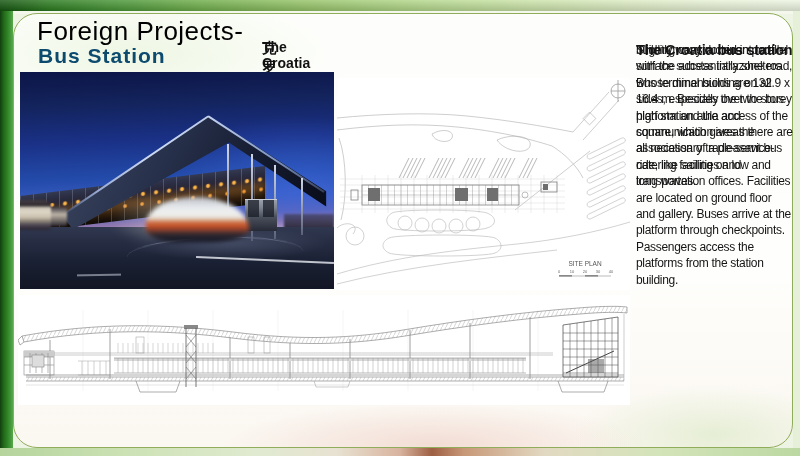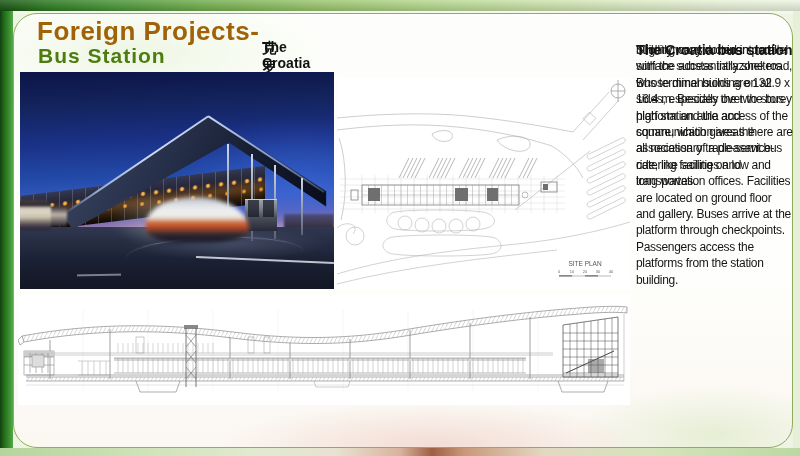--- a/index.html
+++ b/index.html
@@ -20,22 +20,22 @@
     background:linear-gradient(90deg,#b5d49c 0%,#cfe3b8 18%,#e0ead0 32%,#e8e2d2 42%,
       #d8b39e 50%,#9e5f43 54%,#c89878 58%,#e2d9c2 68%,#d4e4ba 82%,#bcd8a2 100%);}
   .panel{left:13px;top:13px;width:780px;height:435px;border:1.5px solid #90ad5c;border-radius:24px;
     background:
       radial-gradient(ellipse 300px 60px at 420px 430px,rgba(232,190,178,.45),rgba(232,190,178,0) 70%),
       radial-gradient(ellipse 200px 70px at 700px 420px,rgba(198,224,170,.4),rgba(198,224,170,0) 70%),
       radial-gradient(ellipse 260px 80px at 120px 40px,rgba(226,240,208,.55),rgba(226,240,208,0) 75%),
       linear-gradient(180deg,#fdfefb 0%,#fefefc 60%,#fbf7f1 100%);}
 
   
-  .page-title{left:37px;top:16px;font-size:26px;font-weight:bold;color:#a16207;letter-spacing:.5px;}
-  .page-subtitle{left:38px;top:44px;font-size:21px;font-weight:bold;color:#4d7c0f;letter-spacing:1px;}
+  .page-title{left:37px;top:16px;font-size:26px;font-weight:normal;color:#000000;letter-spacing:.5px;}
+  .page-subtitle{left:38px;top:44px;font-size:21px;font-weight:bold;color:#0c4a6e;letter-spacing:1px;}
   .caption{left:262px;top:39px;display:flex;gap:19px;font-weight:bold;color:#111;position:absolute;}
   .caption .en{font-size:14px;position:static;}
   .caption .zh{font-size:14.5px;position:static;}
 
   
   .photo{left:20px;top:72px;width:314px;height:217px;overflow:hidden;background:#0c1547;}
   .sky{left:0;top:0;width:100%;height:100%;
     background:linear-gradient(178deg,#0c1547 0%,#13235c 15%,#1a3187 32%,#234baa 48%,#3a5cc0 58%,
       #5e64b8 65%,#9077b0 69%,#c9a2c0 73%,#e3bfc8 75.5%,#caa9c2 77%,#6a6888 79%,#2e3350 82%,#1d2338 100%);}
   .sky-glow{left:0;top:0;width:100%;height:100%;

